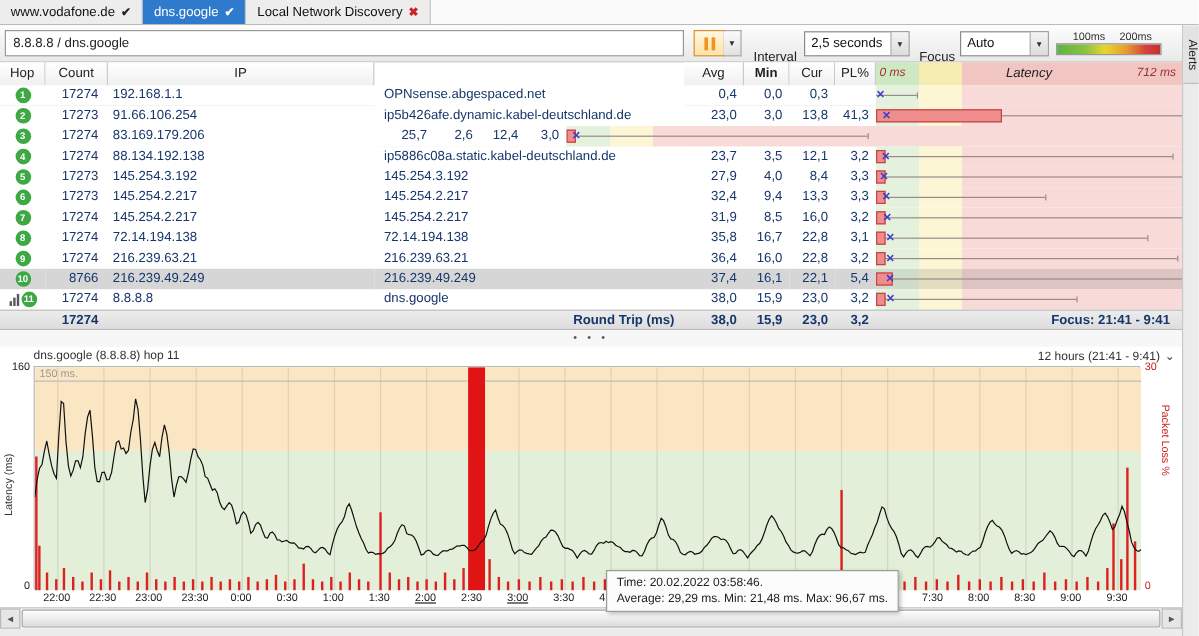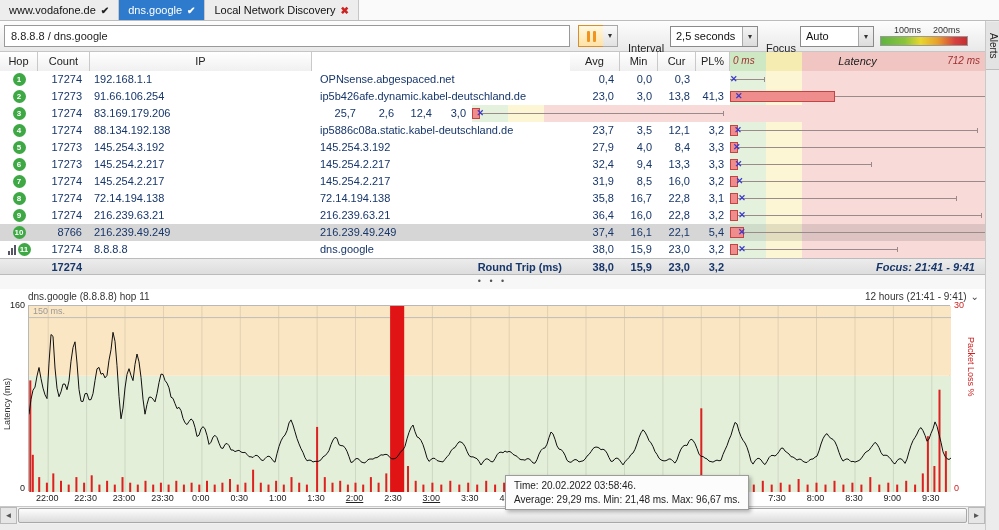--- a/index.html
+++ b/index.html
@@ -61,21 +61,21 @@
   .mini-chart i:nth-child(2){height:7px;}
   .mini-chart i:nth-child(3){height:10px;}
   .wh{position:absolute;top:8px;height:1px;background:#9b8a8a;}
   .whend{position:absolute;top:6px;width:1px;height:5px;background:#9b8a8a;}
   .plbar{position:absolute;top:3px;height:11px;background:#ef8c8c;border:1px solid #c24444;}
   .curx{position:absolute;top:1px;font-size:9px;font-weight:bold;color:#3a3acc;line-height:15px;}
 
   .summary-row{position:absolute;top:258px;left:0;width:985px;height:17px;display:flex;background:linear-gradient(#ececec,#dddddd);border-top:1px solid #bbb;border-bottom:1px solid #bbb;}
   .summary-row .td{background:transparent;font-weight:bold;}
   .sum-name{text-align:right;padding-right:8px;padding-left:0;}
-  .sum-lat{background:none;text-align:right;padding-right:10px;font-weight:bold;font-style:italic;}
+  .sum-lat{background:none;text-align:right;padding-right:10px;font-weight:bold;}
 
   .splitter{position:absolute;top:275px;left:0;width:985px;height:14px;background:#f7f7f7;text-align:center;color:#555;font-size:9px;letter-spacing:3px;line-height:12px;}
 
   
   .graphpane{position:absolute;top:289px;left:0;width:985px;height:217px;background:#fff;}
   .g-title{position:absolute;left:28px;top:2px;font-size:10px;color:#333;}
   .g-range{position:absolute;right:6px;top:2px;font-size:10px;color:#333;display:flex;align-items:center;gap:4px;}
   .g-range .chev{font-size:10px;color:#444;}
   .plot{position:absolute;left:28px;top:16px;width:922px;height:186px;border:1px solid #b8b8b8;background:#fff;}
   .yt{position:absolute;font-size:9px;color:#222;width:22px;text-align:right;left:3px;}
@@ -143,21 +143,21 @@
   <div class="gutter">
     <div class="alerts-tab">Alerts</div>
   </div>
 
   <div class="thead" id="thead">
       <div class="th" style="width: 38px;">Hop</div>
       <div class="th" style="width: 52px;">Count</div>
       <div class="th" style="width: 222px;">IP</div>
       <div class="th" style="width: 258px; margin-top: 44px;">Name</div>
       <div class="th" style="width: 50px;">Avg</div>
-      <div class="th" style="width: 38px;">Min</div>
+      <div class="th" style="width: 38px; font-weight: bold;">Min</div>
       <div class="th" style="width: 38px;">Cur</div>
       <div class="th" style="width: 34px;">PL%</div>
       <div class="th lat-head">
         <span class="lh-left">0 ms</span>
         <span class="lh-center">Latency</span>
         <span class="lh-right">712 ms</span>
       </div>
     </div>
   <div class="rows" id="rows">
       <div class="tr">

